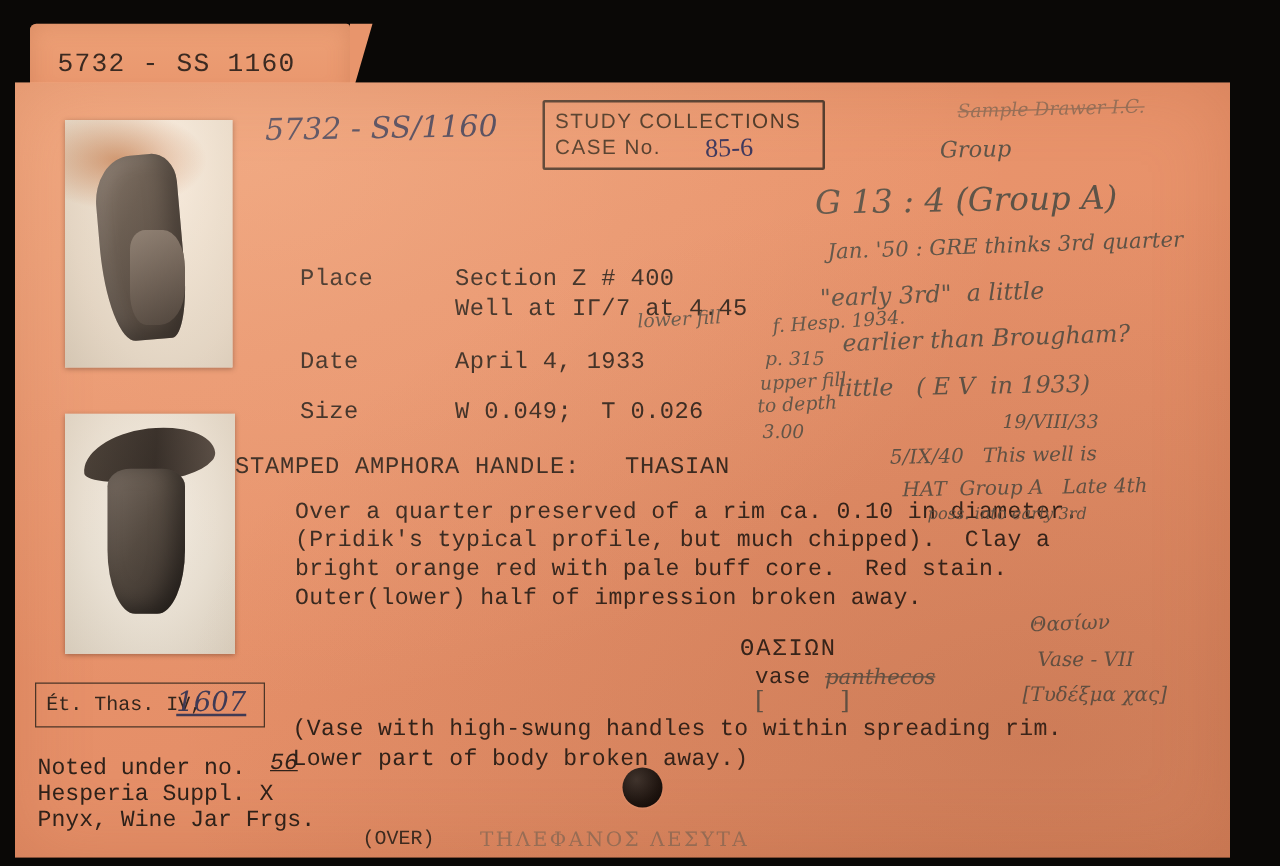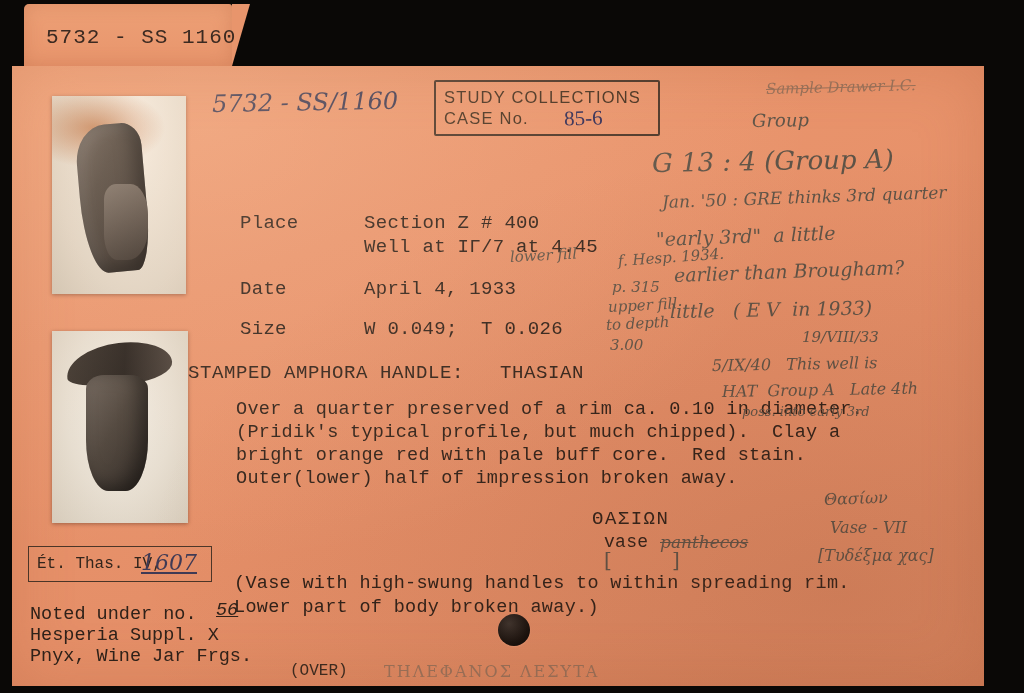--- a/index.html
+++ b/index.html
@@ -37,27 +37,28 @@
     pointer-events: none;
     background:
       radial-gradient(ellipse at 20% 10%, rgba(255,220,190,0.22), rgba(0,0,0,0) 55%),
       radial-gradient(ellipse at 85% 85%, rgba(120,55,30,0.18), rgba(0,0,0,0) 60%);
   }
 
   
   .tab {
     position: absolute;
     left: 24px;
-    top: 4px;
+    top: 19px;
     width: 208px;
     height: 62px;
     background: linear-gradient(180deg, #eda076 0%, #e8956c 100%);
     border-top-left-radius: 5px;
     border-top-right-radius: 3px;
     box-shadow: inset 0 0 18px rgba(170,90,55,0.28);
+    padding-left: 48px;
   }
   .tab::before {
     content: "";
     position: absolute;
     right: -18px;
     top: 0;
     width: 0; height: 0;
     border-top: 62px solid #e8956c;
     border-right: 18px solid transparent;
   }

